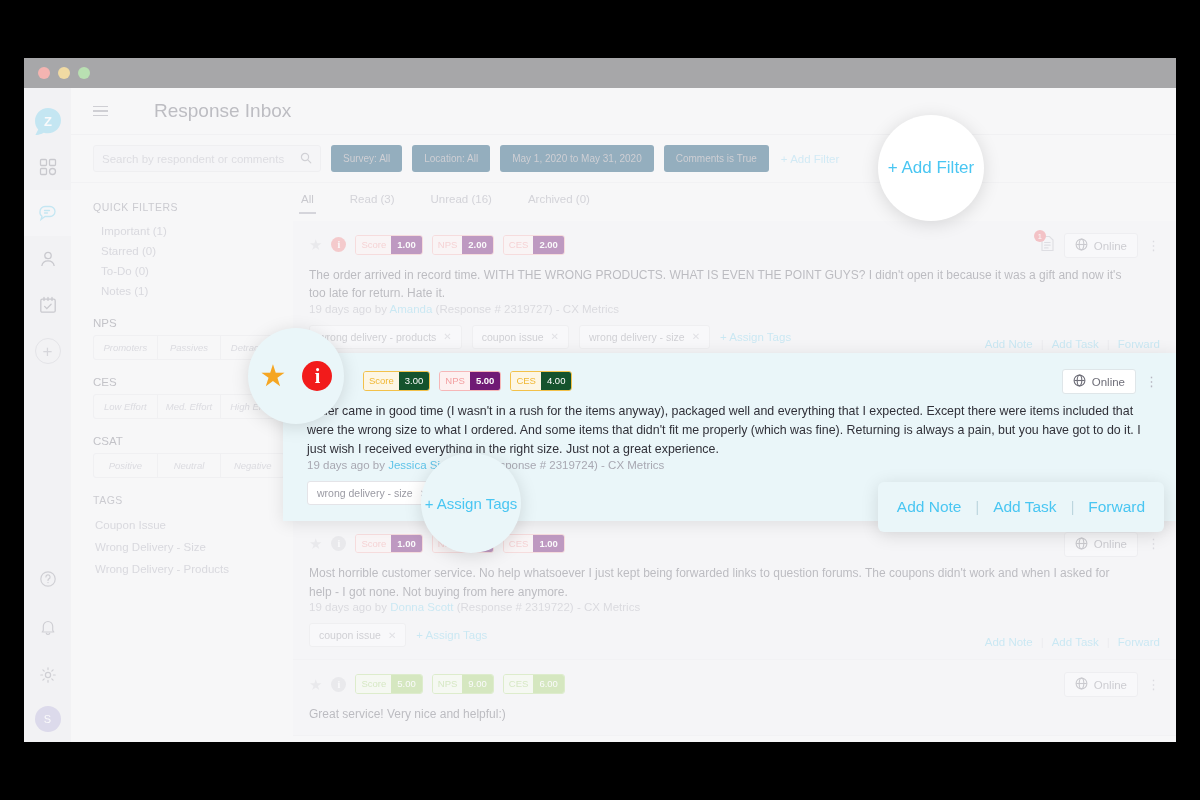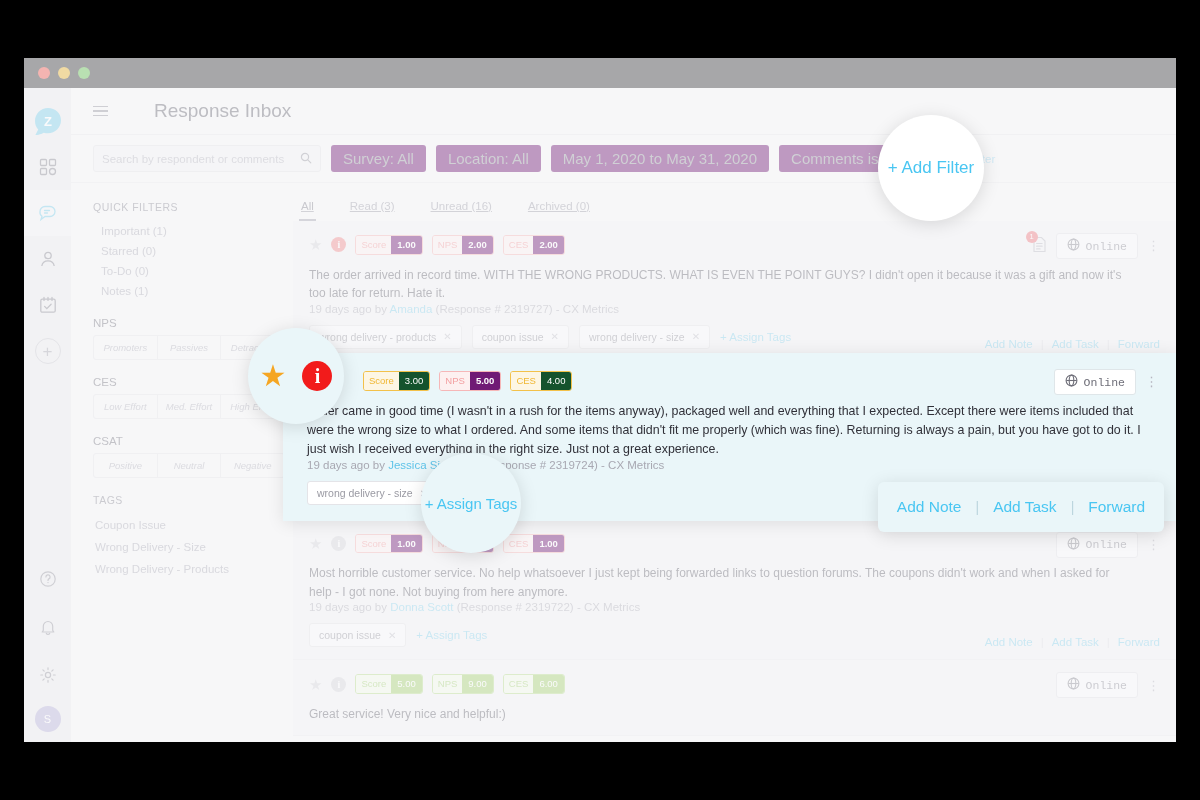--- a/index.html
+++ b/index.html
@@ -78,23 +78,23 @@
     border-bottom: 1px solid #ededef;
   }
   .search-box {
     width: 228px; height: 27px; border: 1px solid #e4e4e7;
     border-radius: 3px; background: #f4f4f6;
     display: flex; align-items: center; padding: 0 8px;
     font-size: 11.5px; color: #b9b9c2;
   }
   .search-box .txt { flex: 1; }
   .chip {
-    height: 27px; border-radius: 3px; background: #701a75;
+    height: 27px; border-radius: 3px; background: #0c4a6e;
     display: flex; align-items: center; padding: 0 12px;
-    font-size: 15px; color: #9b9ba4; white-space: nowrap;
+    font-size: 10px; color: #9b9ba4; white-space: nowrap;
   }
   .add-filter-link { font-size: 11.5px; color: #9fd9f0; white-space: nowrap; margin-left: 2px; }
 
   .content { display: flex; flex: 1; min-height: 0; }
 
   
   .sidebar {
     width: 222px; flex: 0 0 222px; padding: 18px 0 0 22px;
     background: #f7f7f8;
   }
@@ -113,24 +113,23 @@
   .seg div {
     flex: 1; text-align: center; font-size: 9.5px; color: #b5b5be;
     padding: 6px 0; border-right: 1px solid #e6e6ea; white-space: nowrap; font-style: italic;
   }
   .seg div:last-child { border-right: 0; }
   .tag-item { font-size: 11.5px; color: #b0b0ba; padding: 5px 0 5px 2px; }
 
   
   .inbox { flex: 1; min-width: 0; display: flex; flex-direction: column; }
   .tabrow {
-    height: 38px; display: flex; align-items: flex-end; gap: 32px;
+    height: 38px; display: flex; align-items: flex-start; gap: 32px;
     padding: 0 16px 0 6px; font-size: 11.5px; color: #a3a3ad;
     position: relative;
-    text-decoration: underline;
   }
   .tab { position: relative; padding: 10px 2px 9px; }
   .tab.active { color: #8a8a94; }
   .tab.active::after {
     content: ''; position: absolute; left: 0; right: 0; bottom: 0;
     height: 2px; background: #a8a8b2;
   }
   .tabrow-right { margin-left: auto; display: flex; align-items: center; gap: 9px; }
   .export-btn {
     background: #8ed4ec; color: #ffffff; font-size: 11.5px;
@@ -181,21 +180,21 @@
   .note-icon { position: relative; color: #bdbdc6; }
   .note-badge {
     position: absolute; top: -5px; left: -6px;
     background: #ef7b80; color: #fff; font-size: 7.5px;
     width: 12px; height: 12px; border-radius: 50%;
     display: flex; align-items: center; justify-content: center;
   }
   .online-pill {
     border: 1px solid #e2e2e7; border-radius: 3px; background: #fbfbfc;
     font-size: 11.5px; color: #93939d; padding: 4px 10px;
-    display: flex; align-items: center; gap: 6px; font-family: Liberation Mono, monospace;
+    display: flex; align-items: center; gap: 6px;
   }
   .kebab { color: #b5b5bf; font-size: 13px; letter-spacing: 0; line-height: .75; }
   .card-text {
     margin-top: 11px; font-size: 12px; color: #6c6c76; line-height: 1.55;
     max-width: 820px;
   }
   .card-meta { font-size: 11.5px; color: #b3b3bc; }
   .card-meta .name { color: #8ed4ec; }
   .card-tags { margin-top: 10px; display: flex; align-items: center; gap: 10px; }
   .tag-pill {

